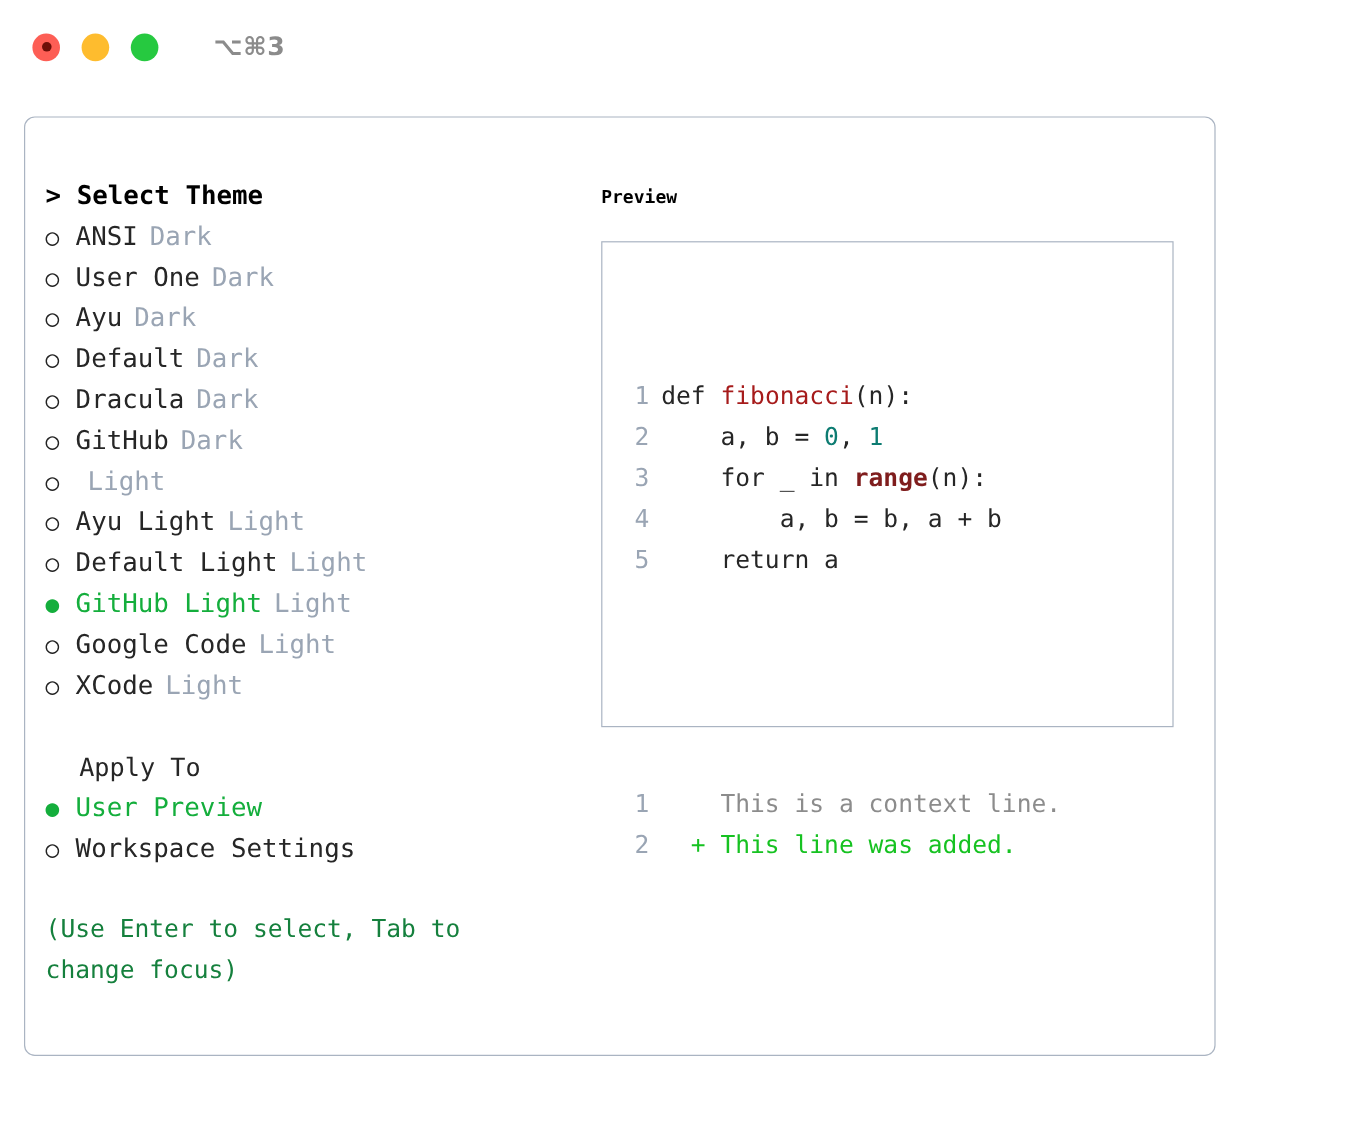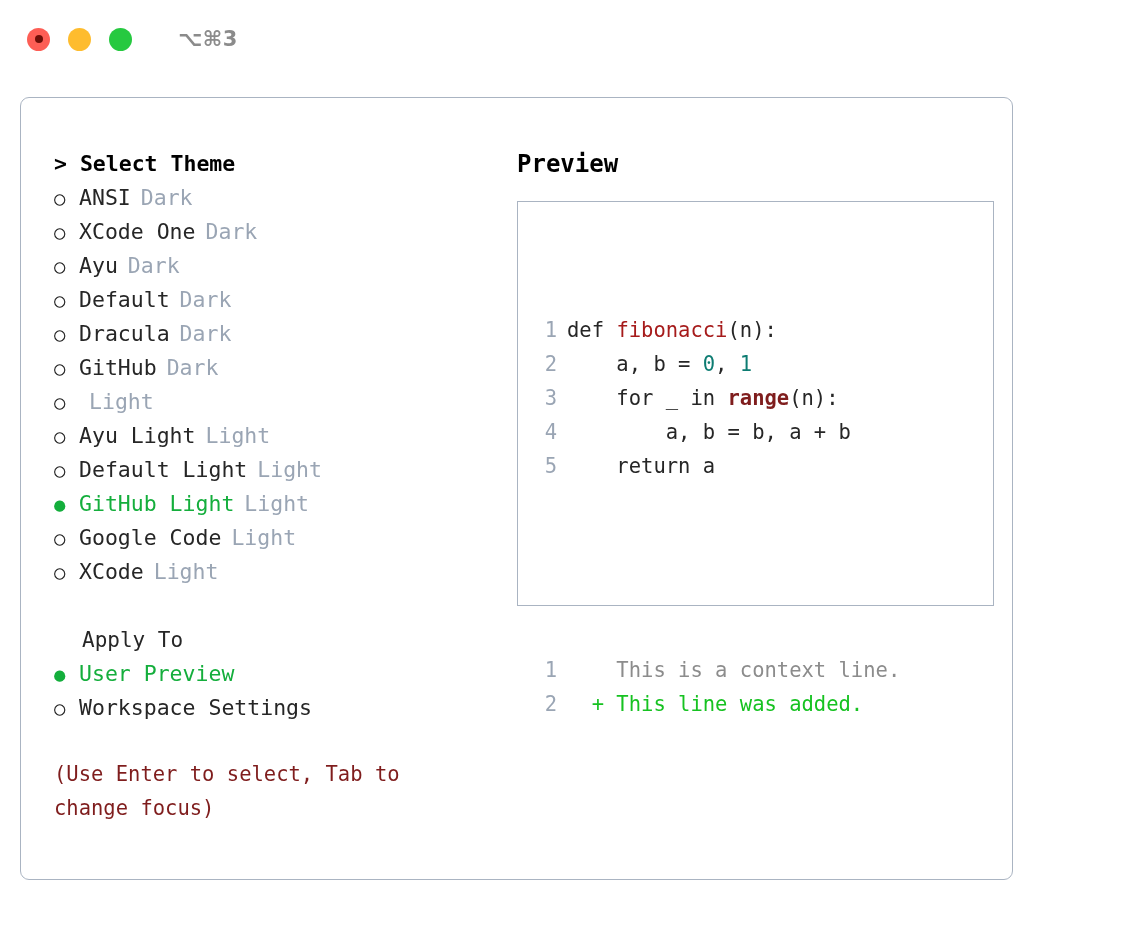--- a/index.html
+++ b/index.html
@@ -76,21 +76,21 @@
     width: 993px;
     height: 783px;
     border: 1.6px solid #aab4c2;
     border-radius: 9px;
     box-sizing: border-box;
     background: #ffffff;
   }
 
   .cols {
     position: absolute;
-    left: 16px; top: 0;
+    left: 0; top: 0;
     width: 100%; height: 100%;
   }
 
   
   .left {
     position: absolute;
     left: 17px;
     top: 49px;
     width: 450px;
   }
@@ -136,34 +136,34 @@
     font-size: 21px;
     color: #262626;
     line-height: 34px;
     padding-left: 28px;
     white-space: pre;
   }
 
   .hint {
     margin-top: 32px;
     font-size: 20.5px;
-    color: #7f1d1d;
+    color: #15803d;
     line-height: 34px;
     width: 400px;
   }
 
   
   .right {
     position: absolute;
     left: 480px;
     top: 49px;
     width: 495px;
   }
   .preview-title {
-    font-size: 24px;
+    font-size: 15px;
     font-weight: bold;
     color: #000000;
     line-height: 34px;
     margin-bottom: 20px;
   }
   .preview-box {
     width: 477px;
     height: 405px;
     border: 1.6px solid #aab4c2;
     box-sizing: border-box;
@@ -210,21 +210,21 @@
     <div class="shortcut">⌥⌘3</div>
   </div>
 
   <div class="window">
     <div class="cols">
 
       <div class="left">
         <div class="hdr">&gt; Select Theme</div>
         <div id="theme-list">
             <div class="opt"><span class="bullet">○</span><span class="opt-label">ANSI</span><span class="opt-tag">Dark</span></div>
-            <div class="opt"><span class="bullet">○</span><span class="opt-label">XCode One</span><span class="opt-tag">Dark</span></div>
+            <div class="opt"><span class="bullet">○</span><span class="opt-label">User One</span><span class="opt-tag">Dark</span></div>
             <div class="opt"><span class="bullet">○</span><span class="opt-label">Ayu</span><span class="opt-tag">Dark</span></div>
             <div class="opt"><span class="bullet">○</span><span class="opt-label">Default</span><span class="opt-tag">Dark</span></div>
             <div class="opt"><span class="bullet">○</span><span class="opt-label">Dracula</span><span class="opt-tag">Dark</span></div>
             <div class="opt"><span class="bullet">○</span><span class="opt-label">GitHub</span><span class="opt-tag">Dark</span></div>
             <div class="opt"><span class="bullet">○</span><span class="opt-tag">Light</span></div>
             <div class="opt"><span class="bullet">○</span><span class="opt-label">Ayu Light</span><span class="opt-tag">Light</span></div>
             <div class="opt"><span class="bullet">○</span><span class="opt-label">Default Light</span><span class="opt-tag">Light</span></div>
             <div class="opt selected"><span class="bullet">●</span><span class="opt-label">GitHub Light</span><span class="opt-tag">Light</span></div>
             <div class="opt"><span class="bullet">○</span><span class="opt-label">Google Code</span><span class="opt-tag">Light</span></div>
             <div class="opt"><span class="bullet">○</span><span class="opt-label">XCode</span><span class="opt-tag">Light</span></div>

